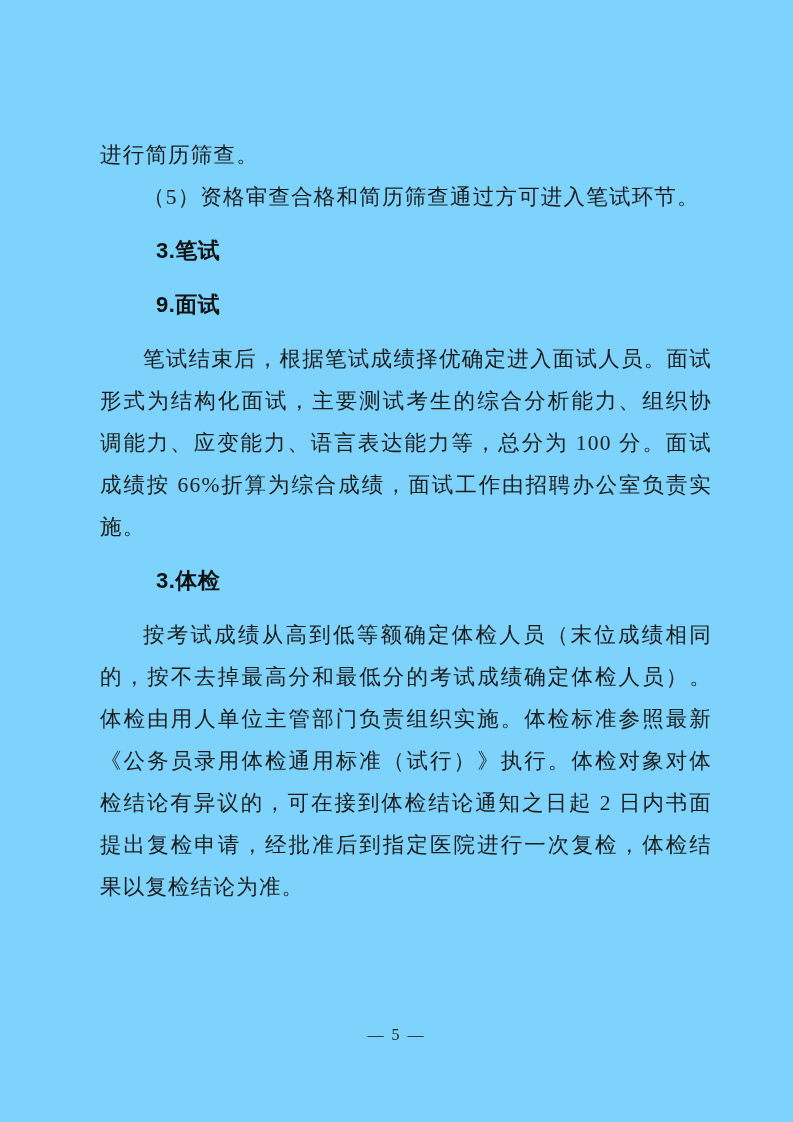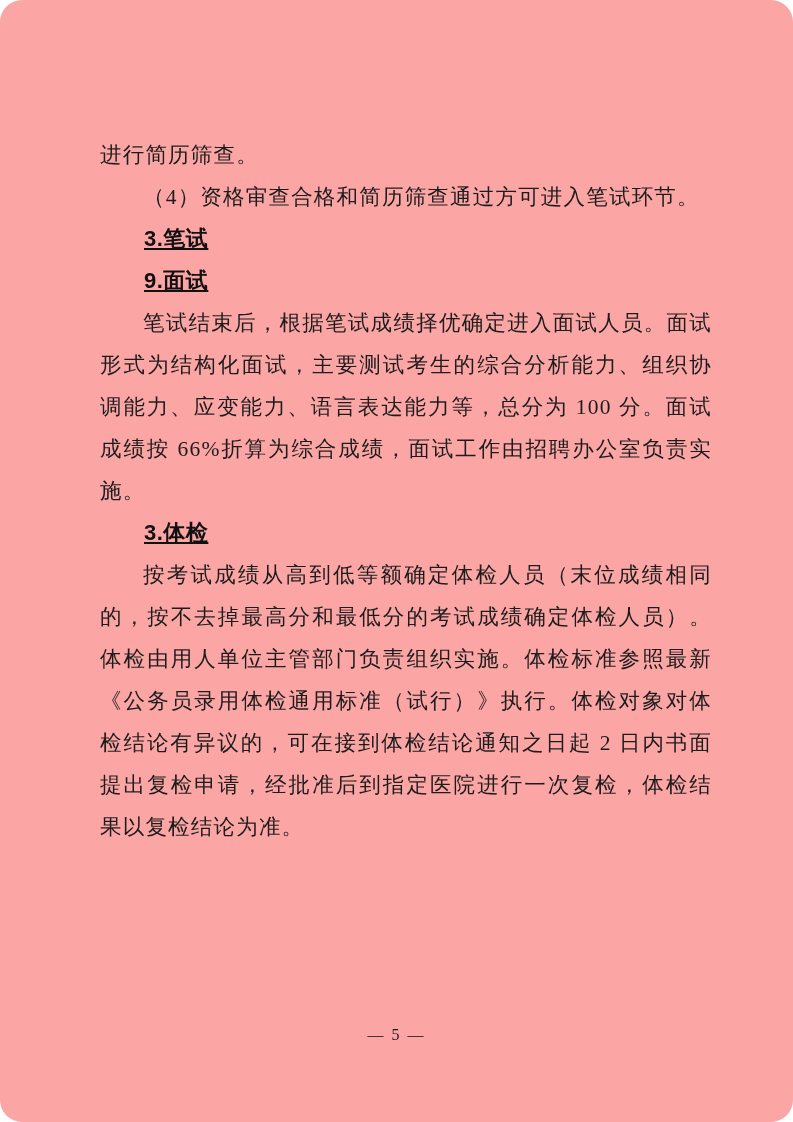--- a/index.html
+++ b/index.html
@@ -4,23 +4,22 @@
 <style>
   html, body {
     margin: 0;
     padding: 0;
     background: #ffffff;
   }
   .page {
     position: relative;
     width: 793px;
     height: 1122px;
-    background: #fca5a5;
+    background: #7dd3fc;
     overflow: hidden;
-    border-radius: 22px;
   }
   .content {
     position: absolute;
     left: 100px;
     top: 134px;
     width: 612px;
     font-family: "Liberation Serif", "DejaVu Serif", serif;
     font-size: 21.5px;
     line-height: 42px;
     letter-spacing: 1.2px;
@@ -28,29 +27,28 @@
     text-align: justify;
   }
   .content p {
     margin: 0;
     text-indent: 2em;
   }
   .content p.no-indent {
     text-indent: 0;
   }
   .content h3 {
-    margin: 0;
+    margin: 12px;
     text-indent: 2em;
     font-family: "Liberation Sans", "DejaVu Sans", sans-serif;
     font-weight: bold;
     font-size: 22px;
     line-height: 42px;
     letter-spacing: 0.5px;
     color: #111111;
-    text-decoration: underline;
   }
   .page-number {
     position: absolute;
     left: 0;
     top: 1026px;
     width: 100%;
     text-align: center;
     font-family: "Liberation Serif", "DejaVu Serif", serif;
     font-size: 16px;
     color: #1c1c1c;
@@ -58,21 +56,21 @@
   }
 </style>
 </head>
 <body>
 
 <div class="page">
   <div class="content">
 
     <p class="no-indent">进行简历筛查。</p>
 
-    <p>（4）资格审查合格和简历筛查通过方可进入笔试环节。</p>
+    <p>（5）资格审查合格和简历筛查通过方可进入笔试环节。</p>
 
     <h3>3.笔试</h3>
 
 
     <h3>9.面试</h3>
 
     <p>笔试结束后，根据笔试成绩择优确定进入面试人员。面试形式为结构化面试，主要测试考生的综合分析能力、组织协调能力、应变能力、语言表达能力等，总分为 100 分。面试成绩按 66%折算为综合成绩，面试工作由招聘办公室负责实施。</p>
 
     <h3>3.体检</h3>
 

